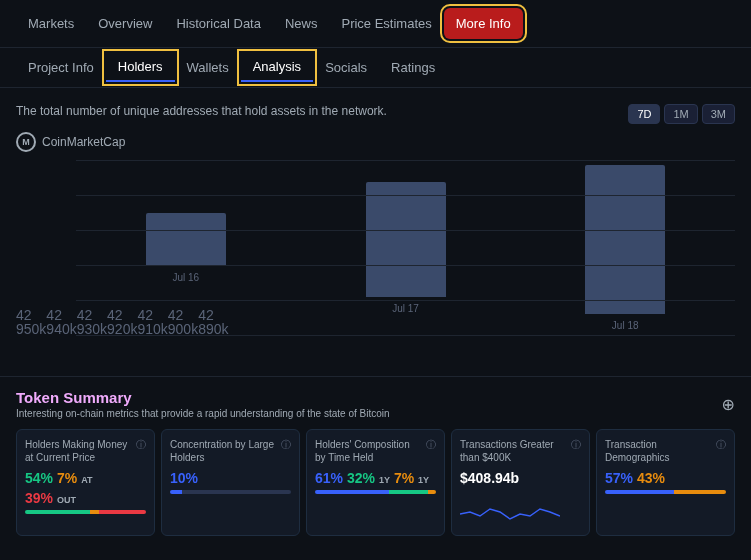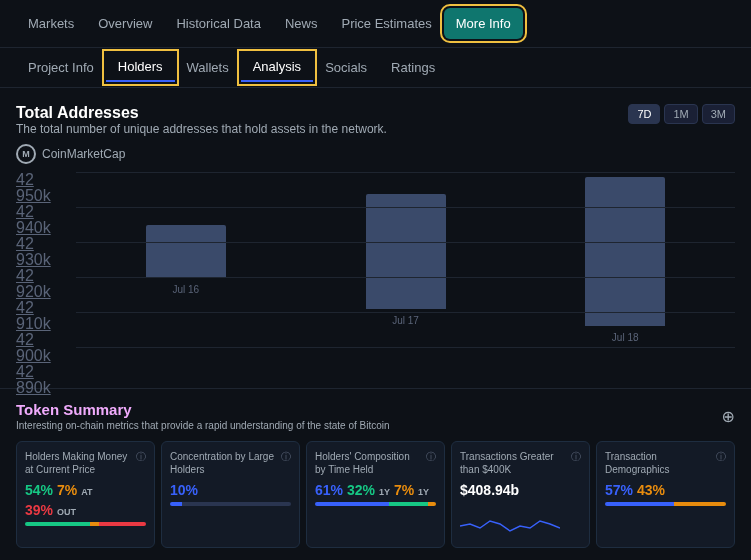--- a/index.html
+++ b/index.html
@@ -24,21 +24,21 @@
     }
     .top-nav-item {
       color: #a0aab4;
       padding: 8px 12px;
       cursor: pointer;
       font-size: 13px;
       white-space: nowrap;
       text-decoration: none;
     }
     .top-nav-item.active-nav {
-      background: #0f766e;
+      background: #b91c1c;
       color: #fff;
       border-radius: 6px;
       outline: 2px solid #f0c040;
       outline-offset: 2px;
     }
 
     
     .sub-nav {
       display: flex;
       align-items: center;
@@ -123,28 +123,27 @@
 
     
     .bar-chart-container {
       position: relative;
       height: 200px;
       display: flex;
     }
     .y-axis {
       width: 60px;
       display: flex;
-      flex-direction: column;
+      flex-direction: row;
       justify-content: space-between;
       align-items: flex-end;
       padding-right: 6px;
       padding-bottom: 24px;
-      font-size: 16px;
+      font-size: 14px;
       color: #5a6478;
-      text-decoration: underline;
     }
     .y-label { line-height: 1; }
     .bar-group {
       display: flex;
       flex-direction: column;
       align-items: center;
       flex: 1;
       height: 100%;
       justify-content: center;
     }
@@ -271,21 +270,20 @@
   <span class="sub-nav-item active-sub">Holders</span>
   <span class="sub-nav-item">Wallets</span>
   <span class="sub-nav-item active-sub">Analysis</span>
   <span class="sub-nav-item">Socials</span>
   <span class="sub-nav-item">Ratings</span>
 </nav>
 
 <div class="chart-section">
   <div class="chart-header">
     <div>
-      <div class="chart-title">Total Addresses</div>
       <div class="chart-subtitle">The total number of unique addresses that hold assets in the network.</div>
     </div>
     <div class="time-buttons">
       <button class="time-btn active">7D</button>
       <button class="time-btn">1M</button>
       <button class="time-btn">3M</button>
     </div>
   </div>
 
   <div class="cmc-logo">

